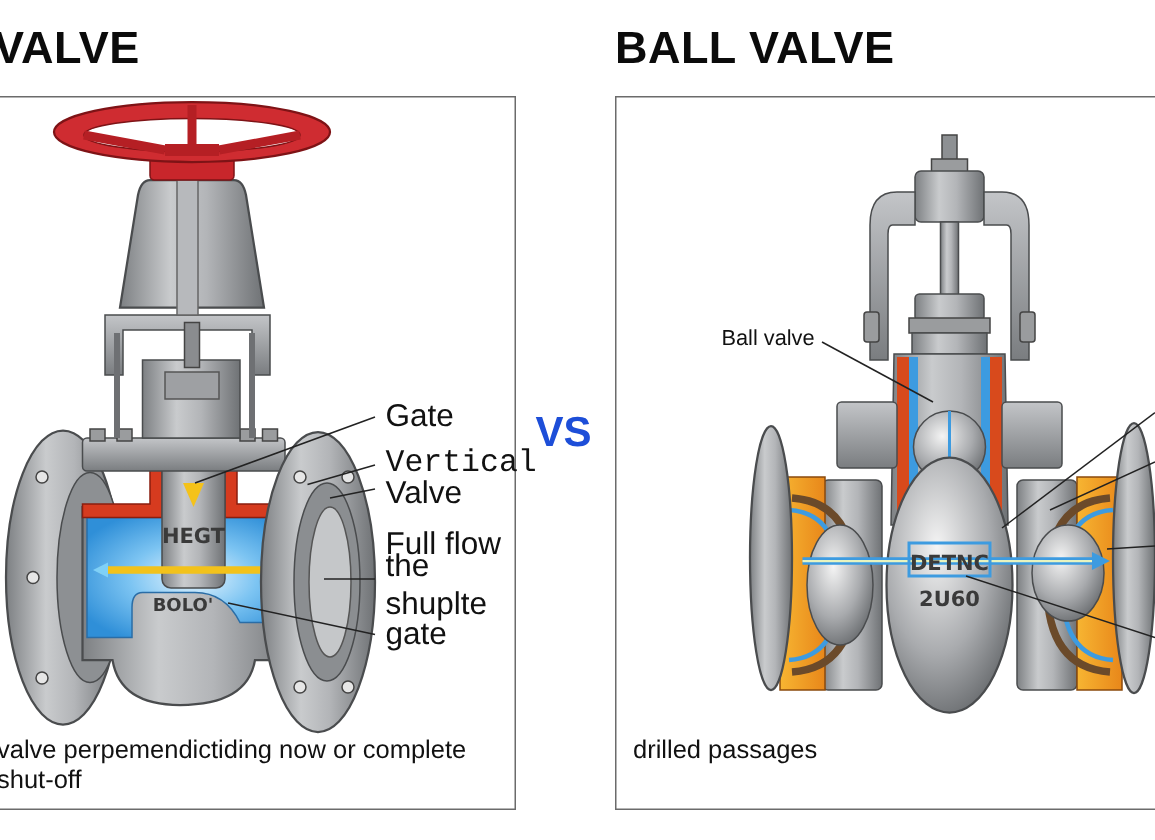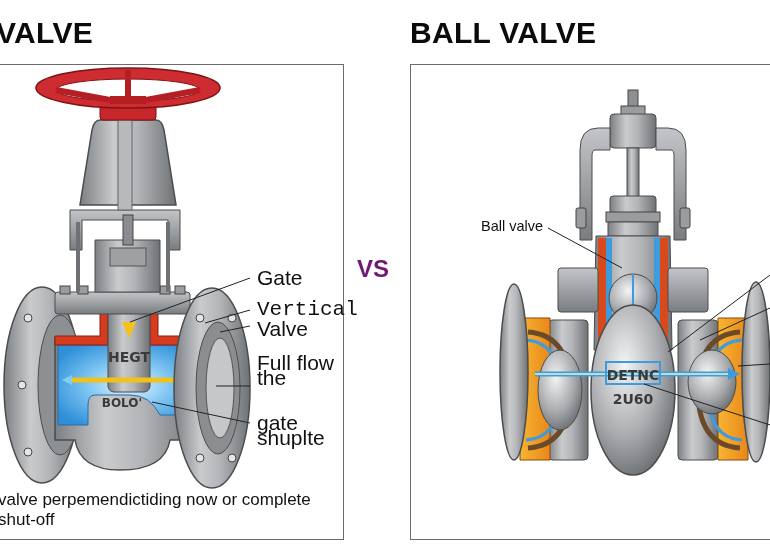--- a/index.html
+++ b/index.html
@@ -3,21 +3,21 @@
 <meta charset="utf-8">
 <style>
   html, body { margin:0; padding:0; background:#ffffff; }
   body { width:770px; height:560px; position:relative; overflow:hidden; font-family:"Liberation Sans", sans-serif; color:#111; }
   .title { position:absolute; top:16px; font-weight:bold; font-size:30px; letter-spacing:0.3px; color:#0b0b0b; font-family:"Liberation Sans", sans-serif; }
   #title-left { left:-4px; }
   #title-right { left:410px; }
   .panel { position:absolute; border:1.5px solid #6b6b6b; background:#fff; box-sizing:border-box; }
   #panel-left { left:-10px; top:64px; width:354px; height:476px; }
   #panel-right { left:410px; top:64px; width:380px; height:476px; }
-  .vs { position:absolute; left:357px; top:255px; font-weight:bold; font-size:24px; color:#701a75; }
+  .vs { position:absolute; left:357px; top:272px; font-weight:bold; font-size:28px; color:#1d4ed8; }
   .caption { position:absolute; font-size:17px; line-height:20px; color:#111; white-space:nowrap; }
   #caption-left { left:-2px; top:490px; }
   #caption-right { left:422px; top:490px; }
   .label { position:absolute; font-size:21px; line-height:20px; color:#111; white-space:nowrap; }
   .small-label { font-size:14.5px; }
   svg.diagram { position:absolute; left:0; top:0; }
   .stamp { font-family:"DejaVu Sans", sans-serif; font-weight:bold; fill:#3a3a3a; }
 </style>
 </head>
 <body>
@@ -194,23 +194,24 @@
       <line x1="644" y1="384" x2="770" y2="425"></line>
     </g>
   </g>
 </svg>
 
 <div class="label" style="left:257px; top:268px;">Gate</div>
 <div class="label" style="left:257px; top:300px;font-family:Liberation Mono, monospace;">Vertical</div>
 <div class="label" style="left:257px; top:319px;">Valve</div>
 <div class="label" style="left:257px; top:353px;">Full flow</div>
 <div class="label" style="left:257px; top:368px;">the</div>
-<div class="label" style="left:257px; top:393px;margin-top:35px;">shuplte</div>
+<div class="label" style="left:257px; top:393px;">shuplte</div>
 <div class="label" style="left:257px; top:413px;">gate</div>
 
 <div class="label small-label" style="left:481px; top:216px;">Ball valve</div>
 
 <div class="caption" id="caption-left">
   <div>valve perpemendictiding now or complete</div>
   <div>shut-off</div>
 </div>
 <div class="caption" id="caption-right">
+  <div>drilled passages</div>
 </div>
 
 </body></html>

